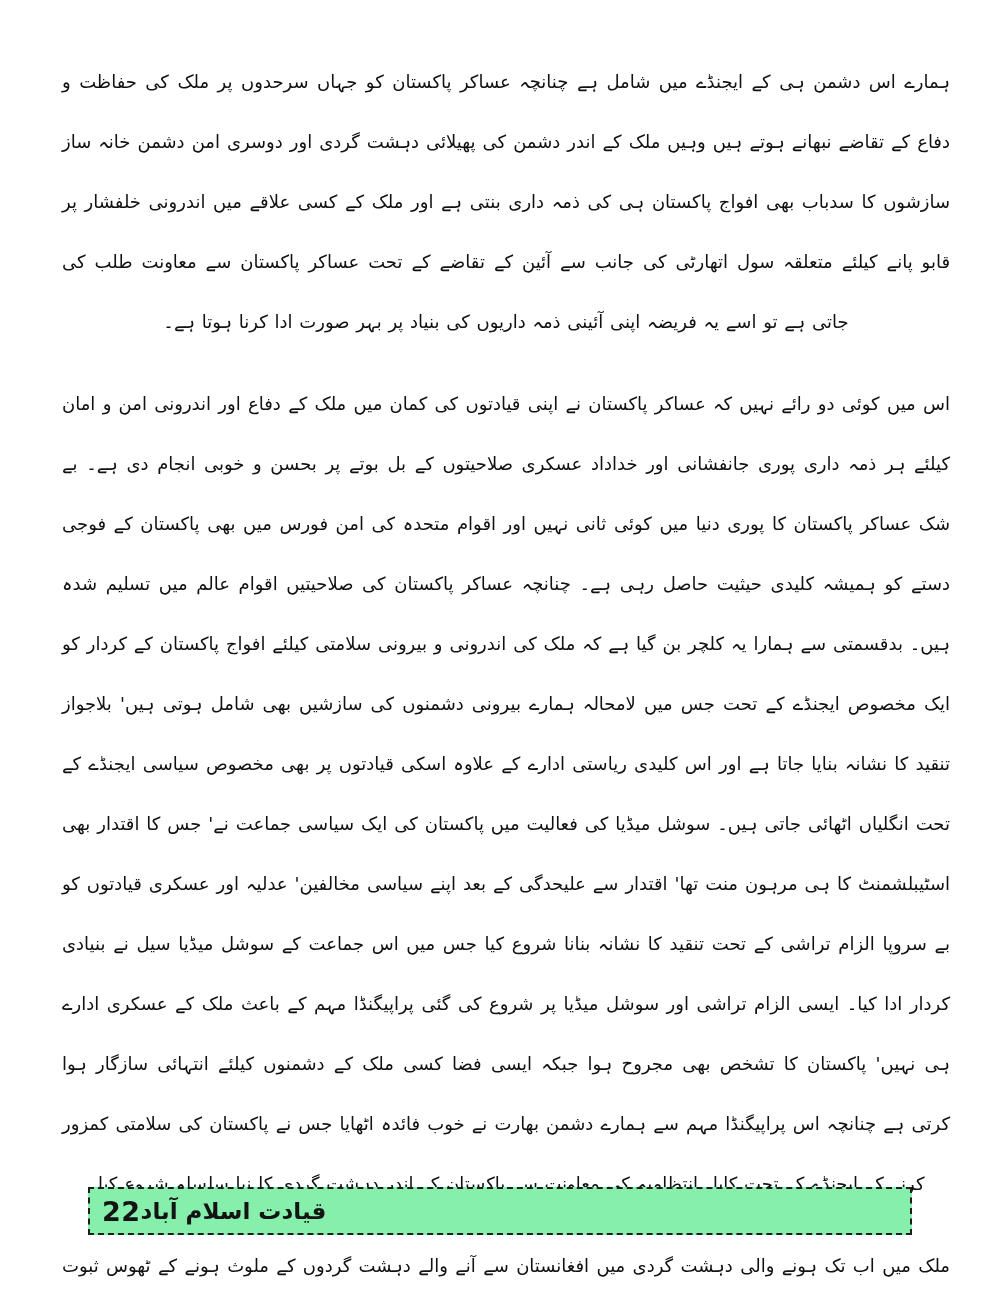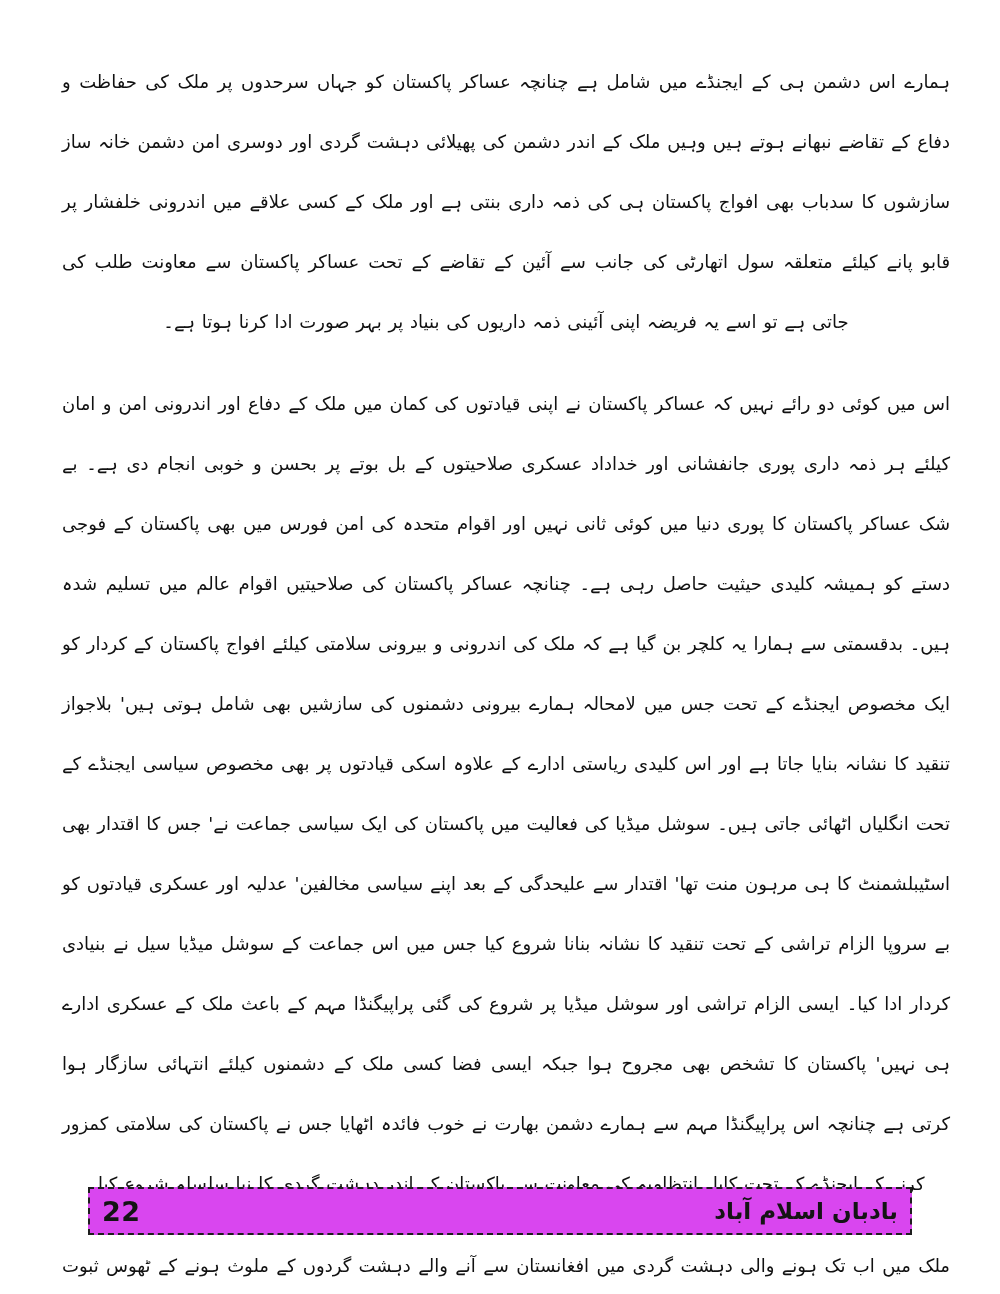--- a/index.html
+++ b/index.html
@@ -37,24 +37,23 @@
     color: #111111;
   }
   .footer-box {
     position: absolute;
     left: 88px;
     top: 1187px;
     width: 824px;
     height: 48px;
     box-sizing: border-box;
     border: 2px dashed #1e1e1e;
-    background: #d946ef;
+    background: #86efac;
     display: flex;
     flex-direction: row;
-    justify-content: space-between;
     align-items: center;
     padding: 0 12px;
   }
   .page-number {
     font-weight: bold;
     font-size: 27px;
     letter-spacing: 0.5px;
     color: #141414;
     direction: ltr;
   }
@@ -71,16 +70,16 @@
 <div class="page">
 
   <div class="article-body">
     <p>ہمارے اس دشمن ہی کے ایجنڈے میں شامل ہے چنانچہ عساکر پاکستان کو جہاں سرحدوں پر ملک کی حفاظت و دفاع کے تقاضے نبھانے ہوتے ہیں وہیں ملک کے اندر دشمن کی پھیلائی دہشت گردی اور دوسری امن دشمن خانہ ساز سازشوں کا سدباب بھی افواج پاکستان ہی کی ذمہ داری بنتی ہے اور ملک کے کسی علاقے میں اندرونی خلفشار پر قابو پانے کیلئے متعلقہ سول اتھارٹی کی جانب سے آئین کے تقاضے کے تحت عساکر پاکستان سے معاونت طلب کی جاتی ہے تو اسے یہ فریضہ اپنی آئینی ذمہ داریوں کی بنیاد پر بہر صورت ادا کرنا ہوتا ہے۔</p>
     <p>اس میں کوئی دو رائے نہیں کہ عساکر پاکستان نے اپنی قیادتوں کی کمان میں ملک کے دفاع اور اندرونی امن و امان کیلئے ہر ذمہ داری پوری جانفشانی اور خداداد عسکری صلاحیتوں کے بل بوتے پر بحسن و خوبی انجام دی ہے۔ بے شک عساکر پاکستان کا پوری دنیا میں کوئی ثانی نہیں اور اقوام متحدہ کی امن فورس میں بھی پاکستان کے فوجی دستے کو ہمیشہ کلیدی حیثیت حاصل رہی ہے۔ چنانچہ عساکر پاکستان کی صلاحیتیں اقوام عالم میں تسلیم شدہ ہیں۔ بدقسمتی سے ہمارا یہ کلچر بن گیا ہے کہ ملک کی اندرونی و بیرونی سلامتی کیلئے افواج پاکستان کے کردار کو ایک مخصوص ایجنڈے کے تحت جس میں لامحالہ ہمارے بیرونی دشمنوں کی سازشیں بھی شامل ہوتی ہیں' بلاجواز تنقید کا نشانہ بنایا جاتا ہے اور اس کلیدی ریاستی ادارے کے علاوہ اسکی قیادتوں پر بھی مخصوص سیاسی ایجنڈے کے تحت انگلیاں اٹھائی جاتی ہیں۔ سوشل میڈیا کی فعالیت میں پاکستان کی ایک سیاسی جماعت نے' جس کا اقتدار بھی اسٹیبلشمنٹ کا ہی مرہون منت تھا' اقتدار سے علیحدگی کے بعد اپنے سیاسی مخالفین' عدلیہ اور عسکری قیادتوں کو بے سروپا الزام تراشی کے تحت تنقید کا نشانہ بنانا شروع کیا جس میں اس جماعت کے سوشل میڈیا سیل نے بنیادی کردار ادا کیا۔ ایسی الزام تراشی اور سوشل میڈیا پر شروع کی گئی پراپیگنڈا مہم کے باعث ملک کے عسکری ادارے ہی نہیں' پاکستان کا تشخص بھی مجروح ہوا جبکہ ایسی فضا کسی ملک کے دشمنوں کیلئے انتہائی سازگار ہوا کرتی ہے چنانچہ اس پراپیگنڈا مہم سے ہمارے دشمن بھارت نے خوب فائدہ اٹھایا جس نے پاکستان کی سلامتی کمزور کرنے کے ایجنڈے کے تحت کابل انتظامیہ کی معاونت سے پاکستان کے اندر دہشت گردی کا نیا سلسلہ شروع کیا۔</p>
     <p>ملک میں اب تک ہونے والی دہشت گردی میں افغانستان سے آنے والے دہشت گردوں کے ملوث ہونے کے ٹھوس ثبوت موجود ہیں اور انکی بنیاد پر ہی افغانستان کی طالبان حکومت کو پاکستان کی جانب سے متعدد بار شٹ اپ کال دی جاچکی ہے مگر طالبان حکومت اس پر نہ صرف ٹس سے مس نہیں ہوئی' اسکی جانب سے پاکستان کو بھارت ہی کی طرح دھمکیاں دینے کا سلسلہ بھی شروع کر دیا گیا۔ طالبان دہشت گردوں نے سی پیک پر کام کرنے والے چینی باشندوں کو دہشت گردی کی بھینٹ چڑھانا شروع کیا تو اس پر پاکستان میں امن و امان کے حوالے سے چین کی جانب سے بھی سخت تحفظات کا اظہار ہوا۔ چنانچہ پاکستان نے ملک میں امن و امان کی بحالی اور چین کو مطمئن کرنے کیلئے دہشت گردوں کیخلاف ٹھوس بنیادوں پر اپریشن عزم استحکام شروع کرنے کا فیصلہ کیا جس کیلئے ملک کی سول سیاسی' مذہبی اور عسکری قیادتوں کے مابین مکمل اتفاق رائے ہوا اور چین کی قیادت نے بھی اس پر اطمینان کا اظہار کیا مگر ملک کے بدخواہوں بالخصوص پی ٹی آئی اور اپوزیشن کی بعض دوسری جماعتوں کی جانب سے اس پر بلاجواز تنقید کا سلسلہ شروع کر دیا گیا اور بالخصوص سوشل میڈیا کو اس مقصد کیلئے استعمال کیا جانے لگا۔ اسی تناظر</p>
   </div>
 
   <div class="footer-box">
     <div class="page-number">22</div>
-    <div class="publication-title">بادبان اسلام آباد</div>
+    <div class="publication-title">قیادت اسلام آباد</div>
   </div>
 
 </div>
 
 </body></html>

